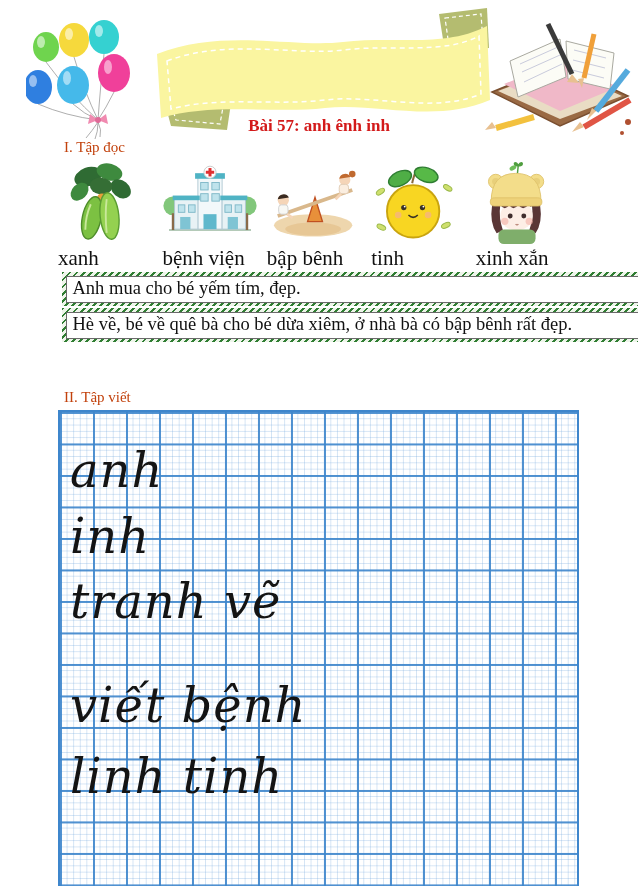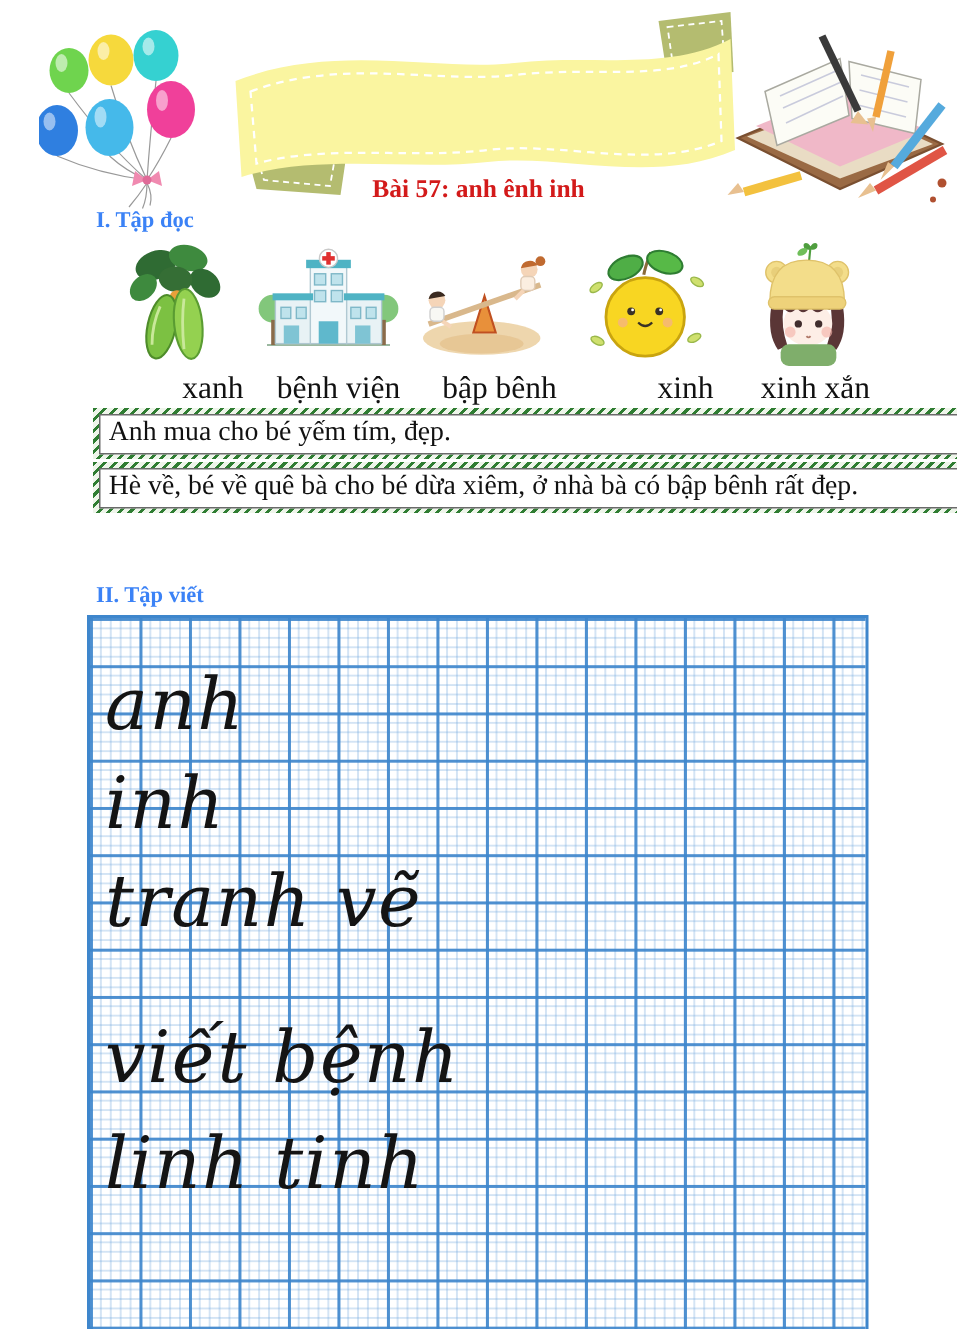--- a/index.html
+++ b/index.html
@@ -1,30 +1,30 @@
 <!DOCTYPE html>
 <html><head>
 <meta charset="utf-8">
 <style>
   * { margin:0; padding:0; box-sizing:border-box; }
   body { width:638px; height:886px; background:#fff; font-family:"Liberation Serif", serif; position:relative; overflow:hidden; }
   .abs { position:absolute; }
 
   
-  .section-heading { font-weight:bold; font-size:15px; color:#3b82f6; }
+  .section-heading { font-weight:normal; font-size:15px; color:#c2410c; }
   .lesson-title { left:0; right:0; top:116px; text-align:center; font-weight:bold; font-size:17px; color:#d31a1a; }
 
   
   .banner-wrap { left:143px; top:6px; width:352px; height:126px; }
   .banner-svg { position:absolute; left:0; top:0; }
   .banner-text { position:absolute; left:14px; right:10px; top:58px; text-align:center; font-family:"DejaVu Serif", serif; font-style:italic; font-size:16px; color:#1c1c1c; white-space:nowrap; }
 
   
   .vocab-row { left:58px; top:154px; width:522px; height:116px; display:flex; }
-  .vocab-item { flex:1; display:flex; flex-direction:column; align-items:flex-end; justify-content:flex-end; }
+  .vocab-item { flex:1; display:flex; flex-direction:column; align-items:flex-start; justify-content:flex-end; }
   .vocab-img { height:86px; display:flex; align-items:flex-end; }
   .vocab-caption { font-size:21px; color:#111; margin-top:3px; line-height:1.1; }
 
   
   .sentence-box { left:62px; top:272px; width:591px; }
   .sentence-row { background:repeating-linear-gradient(135deg, #2f7d32 0 2px, #eef5ea 2px 5px); padding:3.5px; margin-bottom:2px; }
   .sentence-inner { background:#fff; border:1px solid #6a6a6a; padding:1px 6px 3px 6px; font-size:18.5px; color:#111; white-space:nowrap; overflow:hidden; }
 
   
   .grid { left:58px; top:410px; width:521px; height:484px; border:2px solid #3e86cc; background-color:#fff;
@@ -200,21 +200,21 @@
           <circle cx="43" cy="57" r="28" fill="#f8d622" stroke="#c9a40f" stroke-width="2"></circle>
           <circle cx="33" cy="53" r="2.8" fill="#3a3226"></circle>
             <circle cx="34" cy="52" r="1" fill="#fff"></circle>
           <circle cx="53" cy="53" r="2.8" fill="#3a3226"></circle>
             <circle cx="54" cy="52" r="1" fill="#fff"></circle>
           <circle cx="27" cy="61" r="3.5" fill="#f5a8a0" opacity="0.6"></circle>
             <circle cx="59" cy="61" r="3.5" fill="#f5a8a0" opacity="0.6"></circle>
           <path d="M38,61 Q43,66 48,61" stroke="#3a3226" stroke-width="1.6" fill="none"></path>
         </svg>
       </div>
-      <div class="vocab-caption">xinh</div>
+      <div class="vocab-caption">tinh</div>
     </div>
 
     <div class="vocab-item">
       <div class="vocab-img">
         <svg width="82" height="86" viewBox="0 0 85 95">
           <line x1="43" y1="17" x2="44" y2="7" stroke="#4f9e3f" stroke-width="1.6"></line>
           <path d="M44,7 C42,3 38,4 39,7 C39,9 42,10 44,9 C46,10 49,9 49,7 C50,4 46,3 44,7 Z" fill="#4f9e3f"></path>
           <ellipse cx="38" cy="11" rx="4" ry="2.4" fill="#6fbe5a" transform="rotate(-30 38 11)"></ellipse>
           <circle cx="19" cy="26" r="8" fill="#f3dd8a" stroke="#dfc26a"></circle>
             <circle cx="19" cy="26" r="4" fill="#e8cf7a"></circle>

